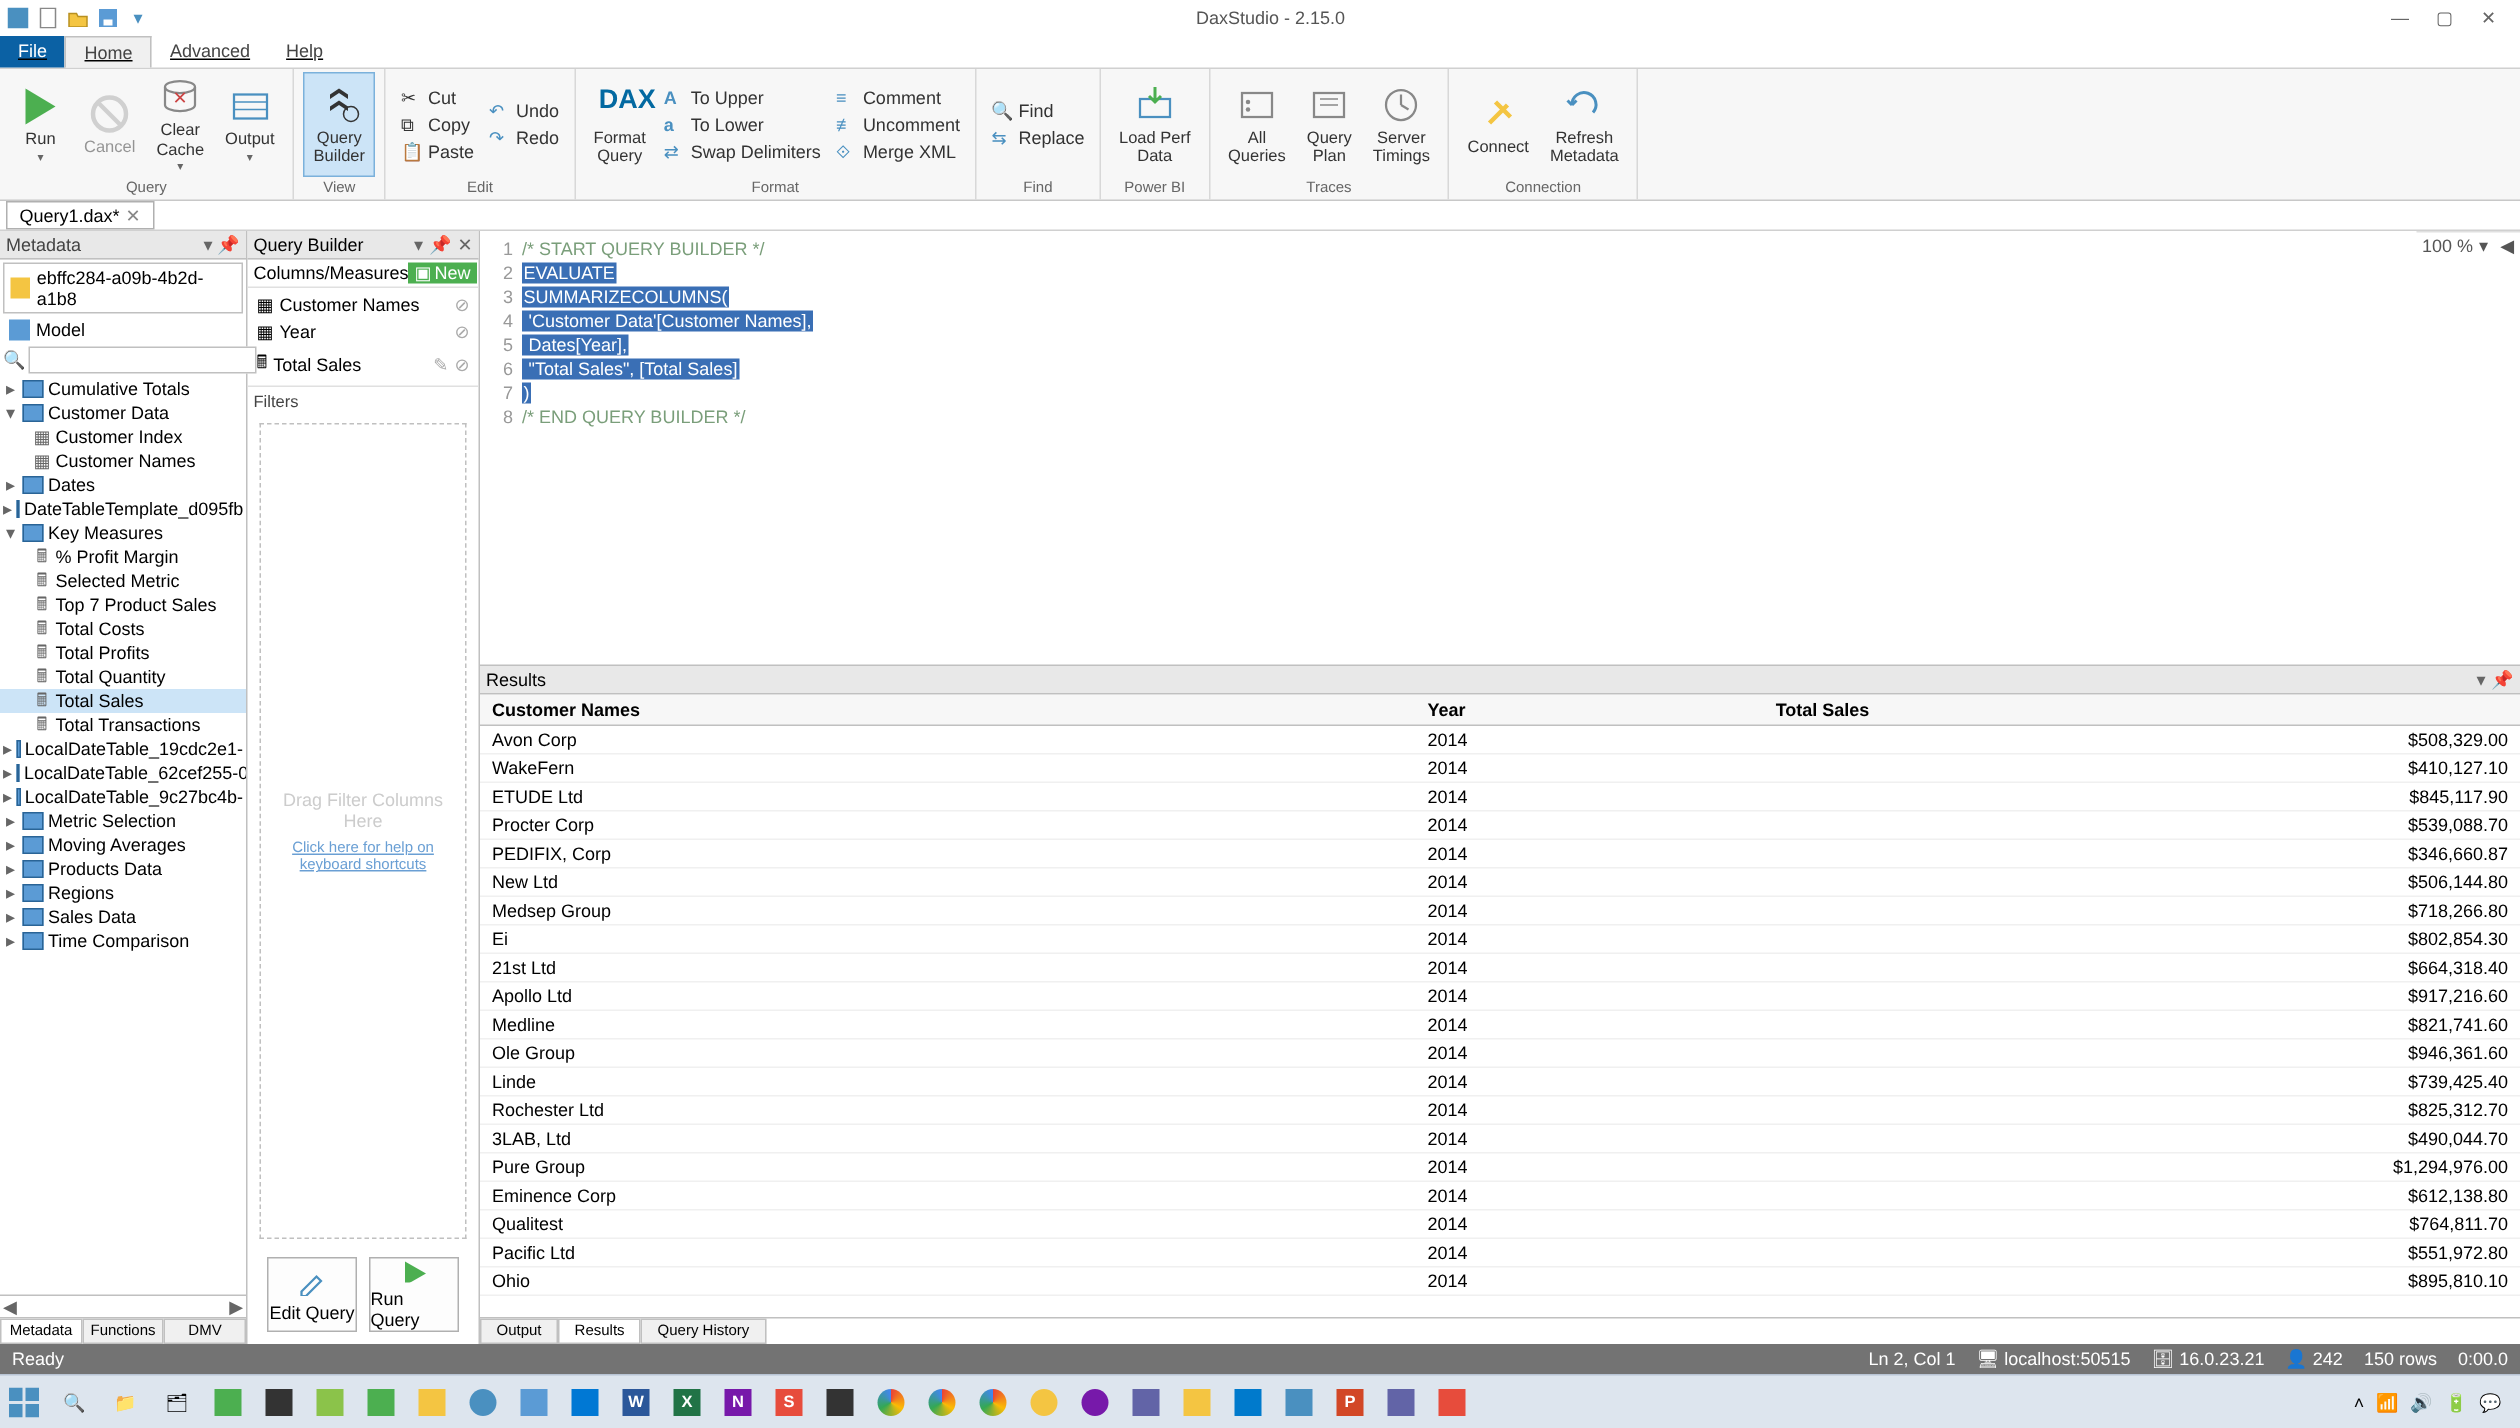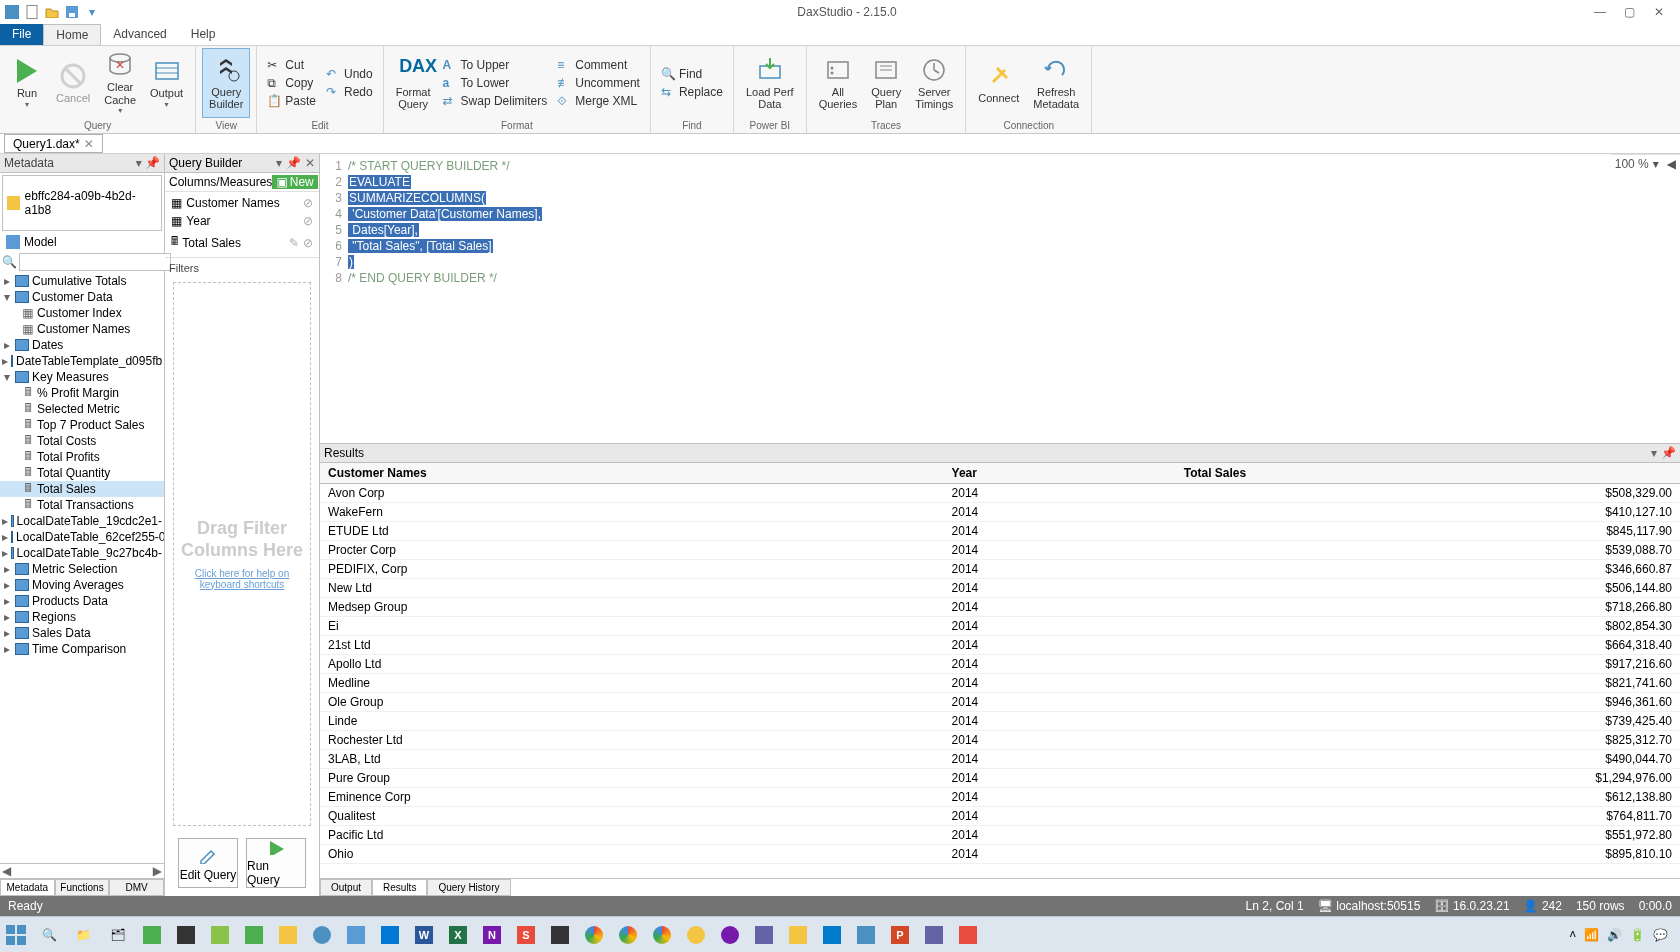--- a/index.html
+++ b/index.html
@@ -5,21 +5,21 @@
 * { margin: 0; padding: 0; box-sizing: border-box; font-family: "Segoe UI", Tahoma, sans-serif; font-size: 12px; }
 body { background: #fff; width: 1680px; height: 952px; overflow: hidden; display: flex; flex-direction: column; }
 
 .titlebar { height: 24px; background: #fff; display: flex; align-items: center; padding: 0 4px; }
 .titlebar .qat { display: flex; gap: 4px; }
 .titlebar .qat-icon { width: 16px; height: 16px; display: flex; align-items: center; justify-content: center; color: #4a90c0; }
 .titlebar .title { flex: 1; text-align: center; color: #555; font-size: 12px; }
 .titlebar .wincontrols { display: flex; gap: 16px; padding-right: 8px; }
 .titlebar .winbtn { width: 14px; height: 14px; color: #666; cursor: pointer; }
 
-.menubar { height: 22px; background: #fff; display: flex; border-bottom: 1px solid #d0d0d0; }
+.menubar { height: 22px; background: #fff; display: flex; border-bottom: 1px solid #d0d0d0; text-decoration: underline; }
 .menutab { padding: 3px 12px; font-size: 12px; color: #444; cursor: pointer; }
 .menutab.file { background: #0b61a4; color: #fff; }
 .menutab.active { background: #f0f0f0; border: 1px solid #c0c0c0; border-bottom: none; }
 
 .ribbon { height: 88px; background: #f7f7f7; border-bottom: 1px solid #c8c8c8; display: flex; }
 .ribbon-group { border-right: 1px solid #d8d8d8; padding: 2px 6px; display: flex; flex-direction: column; }
 .ribbon-group .group-body { flex: 1; display: flex; gap: 2px; }
 .ribbon-group .group-label { text-align: center; font-size: 10px; color: #666; margin-top: 2px; }
 .big-btn { display: flex; flex-direction: column; align-items: center; justify-content: center; padding: 2px 6px; cursor: pointer; min-width: 42px; }
 .big-btn.active { background: #cce4f7; border: 1px solid #7bb1db; }
@@ -31,21 +31,21 @@
 
 .doctabs { height: 20px; background: #fff; display: flex; padding: 0 4px; border-bottom: 1px solid #d0d0d0; }
 .doctab { padding: 1px 8px; border: 1px solid #b0b0b0; background: #fff; font-size: 11px; display: flex; align-items: center; gap: 4px; }
 .doctab .close { color: #888; cursor: pointer; }
 
 .mainrow { flex: 1; display: flex; min-height: 0; }
 
 .leftpanel { width: 165px; border-right: 1px solid #c0c0c0; display: flex; flex-direction: column; }
 .pane-header { background: #e8e8e8; border-bottom: 1px solid #c0c0c0; padding: 2px 4px; font-size: 11px; color: #444; display: flex; justify-content: space-between; align-items: center; }
 .pane-header .dd { color: #666; }
-.db-sel { padding: 13px 4px; background: #fff; border: 1px solid #c0c0c0; margin: 2px; display: flex; align-items: center; gap: 4px; font-size: 11px; }
+.db-sel { padding: 2px 4px; background: #fff; border: 1px solid #c0c0c0; margin: 2px; display: flex; align-items: center; gap: 4px; font-size: 11px; }
 .yellow-cube { width: 14px; height: 14px; background: #f4c542; }
 .model-row { padding: 2px 6px; display: flex; align-items: center; gap: 4px; font-size: 11px; }
 .blue-cube { width: 14px; height: 14px; background: #5b9bd5; }
 .search-row { padding: 2px; display: flex; gap: 2px; }
 .search-row input { flex: 1; border: 1px solid #c0c0c0; padding: 1px 4px; font-size: 11px; }
 .mag { width: 18px; height: 18px; display: flex; align-items: center; justify-content: center; color: #888; }
 .tree { flex: 1; overflow: auto; }
 .tree-item { display: flex; align-items: center; gap: 3px; padding: 1px 2px; font-size: 11px; white-space: nowrap; }
 .tree-item .tw { width: 10px; text-align: center; color: #666; cursor: pointer; }
 .tree-item.leaf { padding-left: 22px; }
@@ -63,21 +63,21 @@
 .qb-header .hdr-icons { display: flex; gap: 4px; color: #666; }
 .cm-header { padding: 2px 4px; font-size: 11px; display: flex; justify-content: space-between; align-items: center; border-bottom: 1px solid #e0e0e0; }
 .new-btn { background: #4caf50; color: #fff; padding: 0 4px; font-size: 10px; cursor: pointer; display: flex; align-items: center; gap: 2px; }
 .cm-list { padding: 2px; border-bottom: 1px solid #e0e0e0; }
 .cm-item { display: flex; align-items: center; justify-content: space-between; padding: 2px 4px; font-size: 11px; }
 .cm-item .ci-left { display: flex; align-items: center; gap: 4px; }
 .cm-item .ci-right { display: flex; gap: 4px; color: #aaa; }
 .filters-section { flex: 1; display: flex; flex-direction: column; }
 .filters-hdr { padding: 4px; font-size: 11px; color: #444; }
 .filter-drop { flex: 1; margin: 4px 8px; border: 1px dashed #c0c0c0; display: flex; flex-direction: column; align-items: center; justify-content: center; text-align: center; color: #ccc; }
-.filter-drop .big-txt { font-size: 18px; font-weight: bold; line-height: 1.2; margin-bottom: 6px; }
+.filter-drop .big-txt { font-size: 12px; font-weight: normal; line-height: 1.2; margin-bottom: 6px; }
 .filter-drop a { color: #6a9fd4; font-size: 10px; text-decoration: underline; cursor: pointer; }
 .qb-buttons { display: flex; gap: 8px; justify-content: center; padding: 8px; }
 .qb-btn { width: 60px; height: 50px; border: 1px solid #b0b0b0; background: #fdfdfd; display: flex; flex-direction: column; align-items: center; justify-content: center; font-size: 10px; cursor: pointer; gap: 4px; }
 .qb-btn .qicon { width: 20px; height: 20px; }
 
 .editor-area { flex: 1; display: flex; flex-direction: column; min-width: 0; }
 .code-pane { flex: 0 0 290px; display: flex; flex-direction: row; border-bottom: 1px solid #c0c0c0; position: relative; }
 .code { flex: 1; font-family: Consolas, monospace; font-size: 12px; padding: 4px; line-height: 16px; overflow: auto; }
 .code .ln { color: #999; display: inline-block; width: 18px; text-align: right; margin-right: 6px; }
 .code .cmt { color: #7a9e7a; }

